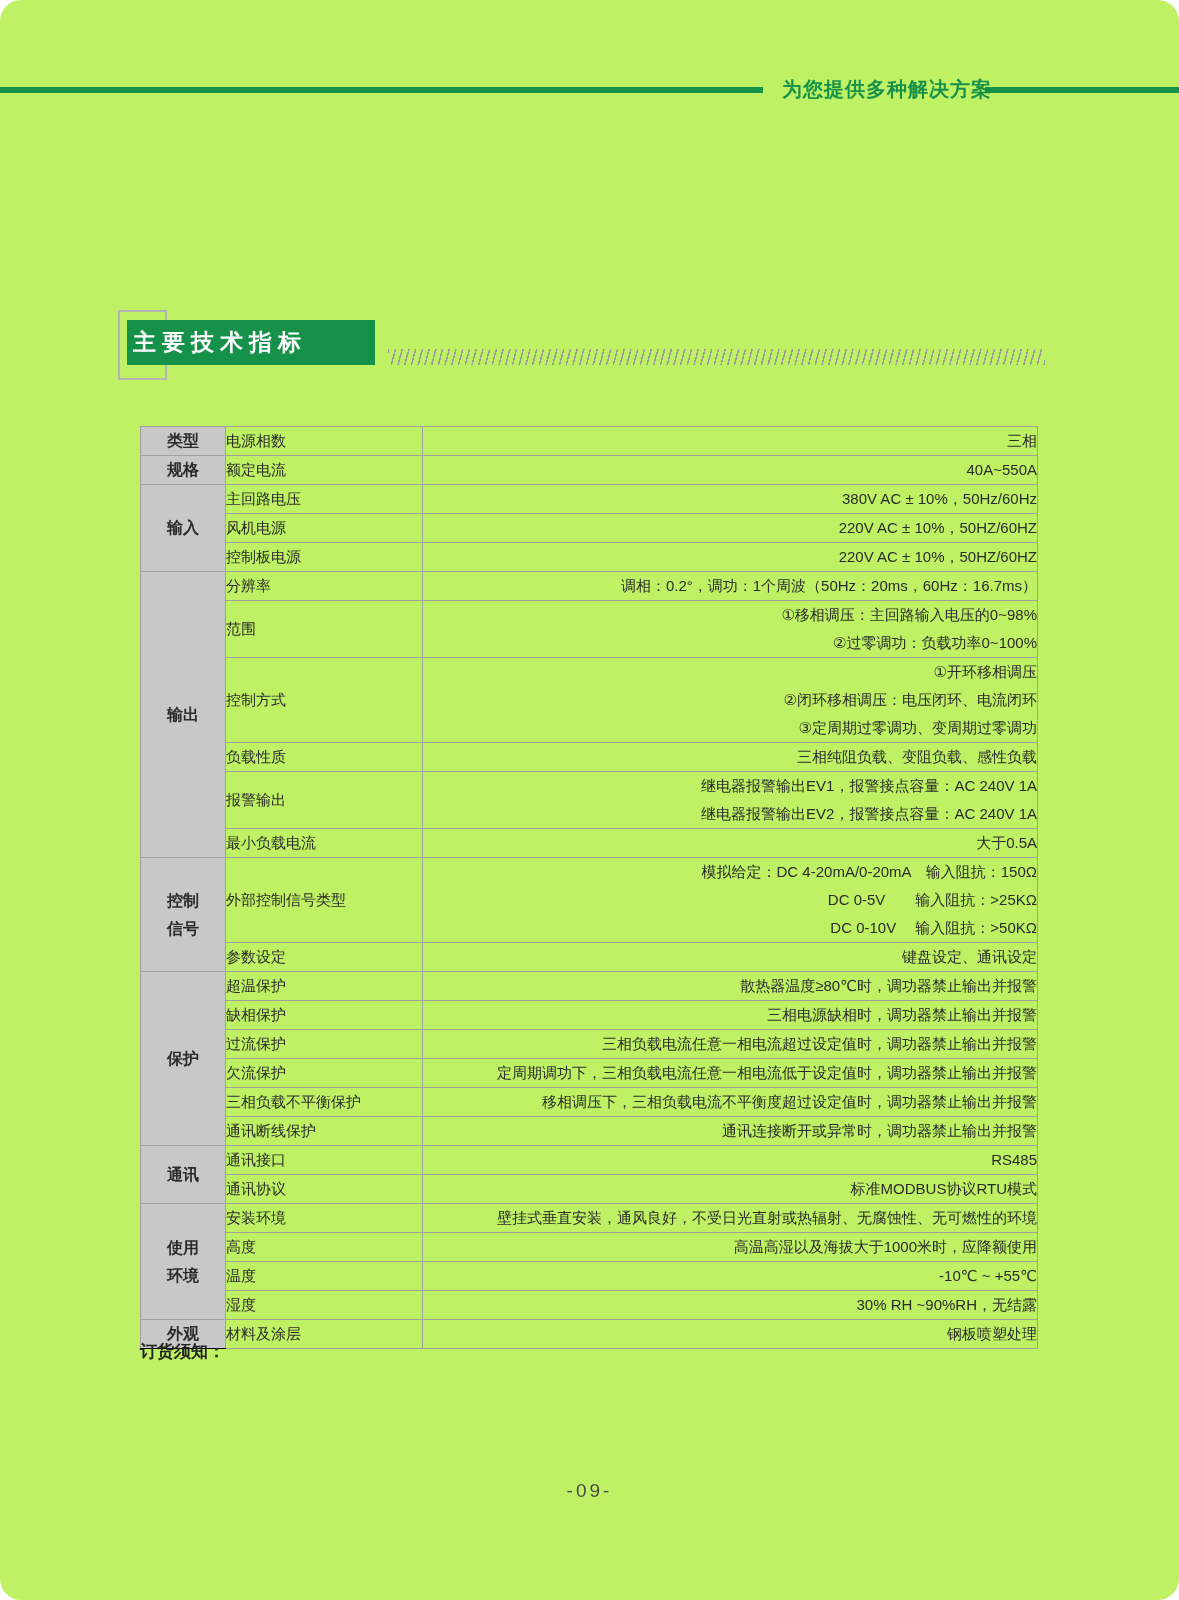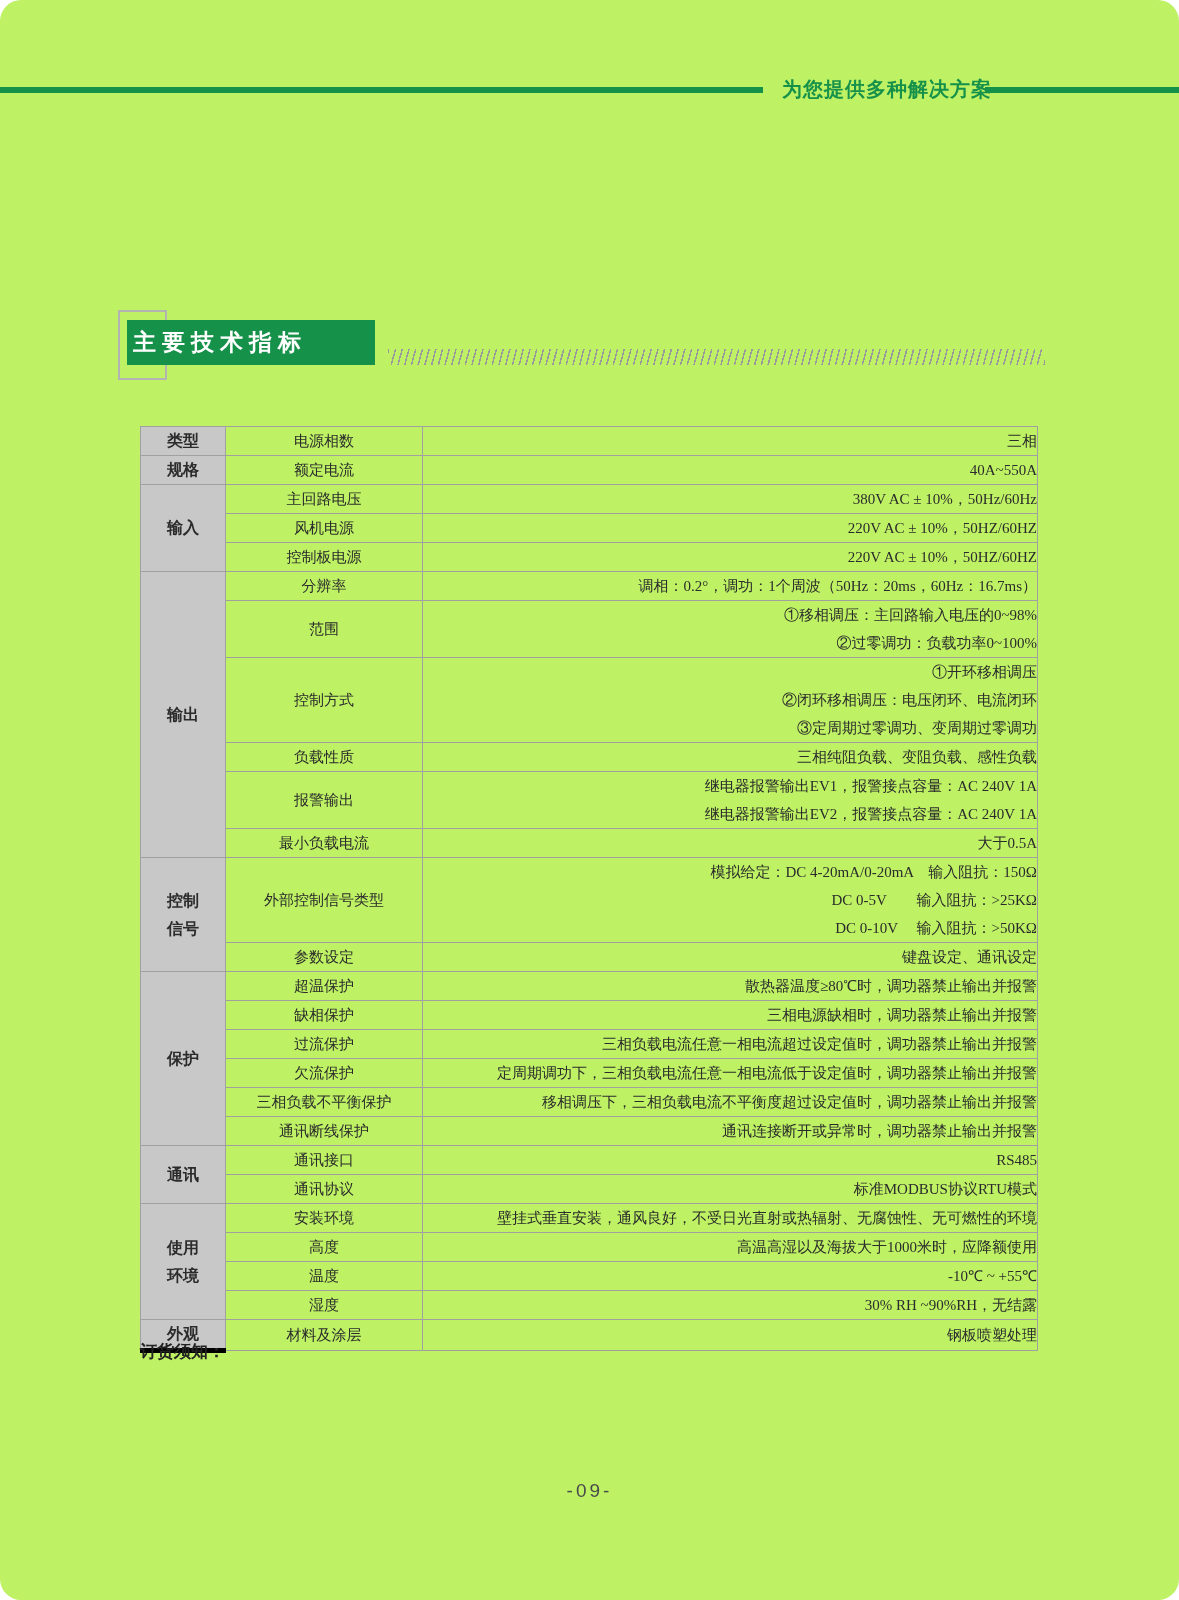--- a/index.html
+++ b/index.html
@@ -39,36 +39,36 @@
   }
   .hatch{
     position:absolute;left:388px;top:349px;width:657px;height:16px;
     background:repeating-linear-gradient(105deg,
       #9a9a9a 0px,#9a9a9a 1.5px,transparent 1.5px,transparent 6.5px);
   }
   
   .spec-table-wrap{position:absolute;left:140px;top:426px;}
   table.spec{
     border-collapse:collapse;table-layout:fixed;width:897px;
-    font-size:15px;color:#2b2b2b;font-family:Liberation Serif, serif;
+    font-size:15px;color:#2b2b2b;
   }
   table.spec td,table.spec th{
     border:1px solid #a0a0a0;
     padding:0;vertical-align:middle;
     line-height:28px;
   }
   table.spec td{height:28px;}
   th.gcell{
     background:#c8c8c8;
     font-weight:bold;font-size:16px;
     text-align:center;line-height:24px;
     border-bottom:3px solid #ffffff;
   }
-  th.gcell.last{border-bottom:5px solid #000000;}
-  td.pcell{text-align:center;}
+  th.gcell.last{border-bottom:1px solid #000000;}
+  td.pcell{}
   td.vcell{padding-left:14px;text-align:right;}
   td.vcell div{white-space:pre;line-height:28px;}
   
   .notes-title{
     position:absolute;left:140px;top:1340px;
     font-size:17px;font-weight:bold;color:#222222;
   }
   .notes-list{
     position:absolute;left:140px;top:1374px;
     font-size:16px;color:#3a3a3a;line-height:26px;

